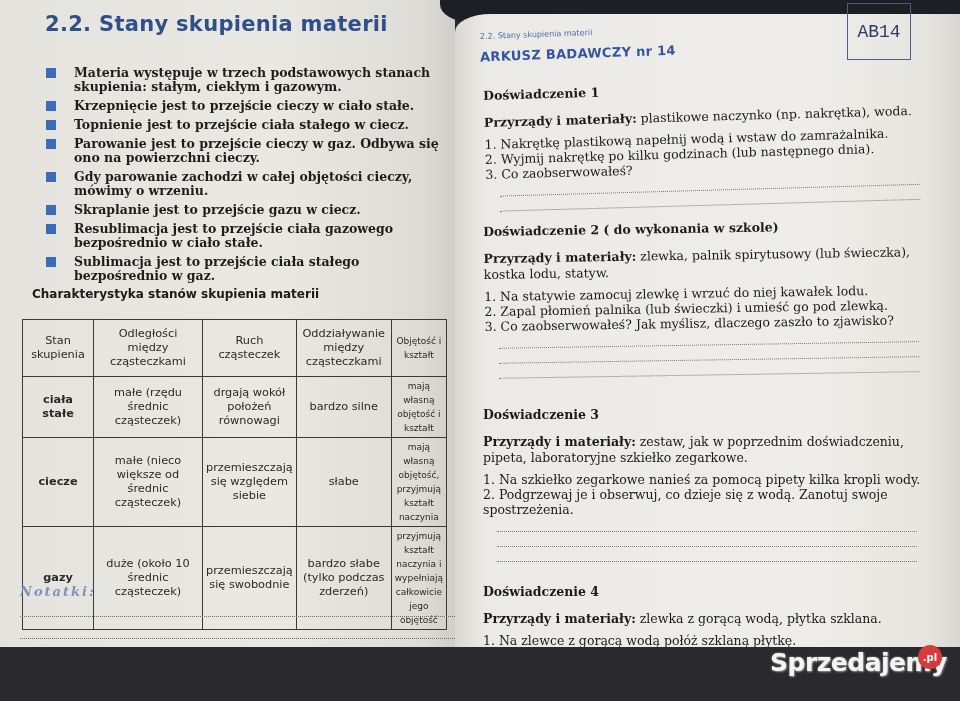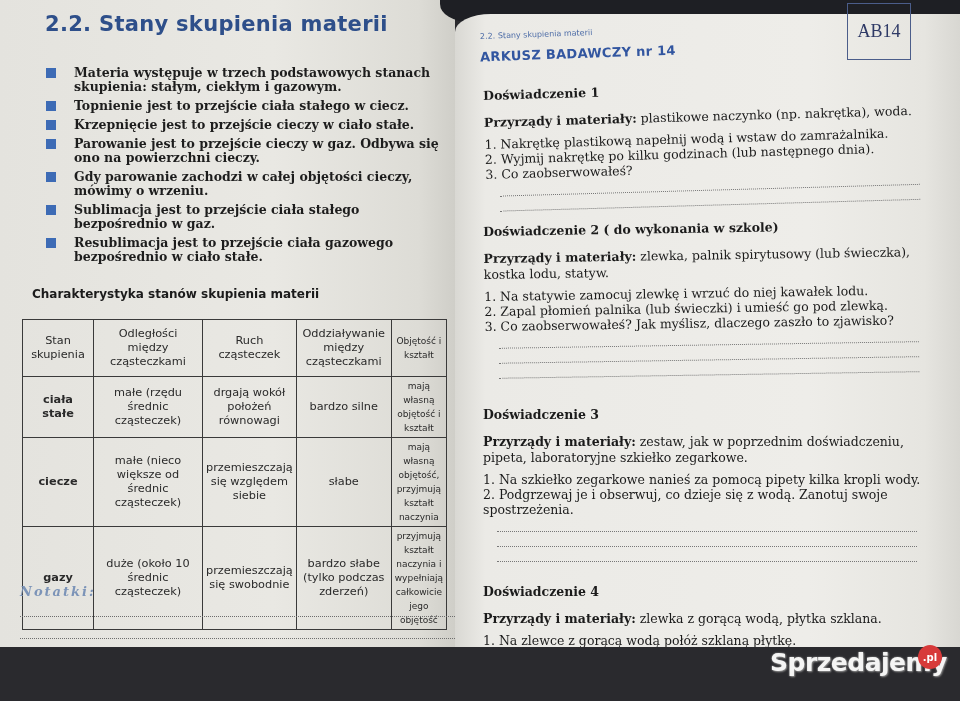--- a/index.html
+++ b/index.html
@@ -18,47 +18,48 @@
   table.chr{position:absolute;left:22px;top:303px;border-collapse:collapse;font-family:"DejaVu Sans",sans-serif;font-size:11.3px;color:#2a2a2a;margin-top:16px;}
   table.chr td,table.chr th{border:1.3px solid #3a3a3a;text-align:center;vertical-align:middle;padding:2px 3px;line-height:14px;font-weight:normal;}
   table.chr th{height:52px;}
   table.chr td.rowh{font-weight:bold;}
   .narrow{font-size:9px;line-height:12px;}
   .notes{position:absolute;left:20px;top:584px;font-style:italic;font-weight:bold;font-size:13px;letter-spacing:2px;color:#7c94b8;}
   .nline{position:absolute;left:20px;width:435px;border-top:1px dotted #6d6d6d;}
 
   .r-run{position:absolute;left:25px;top:30px;font-family:"DejaVu Sans",sans-serif;font-size:8px;color:#4f6ea8;transform:rotate(-2deg);}
   .r-title{position:absolute;left:25px;top:46px;font-family:"DejaVu Sans",sans-serif;font-weight:bold;font-size:13px;color:#3256a0;transform:rotate(-2deg);letter-spacing:.3px;}
-  .ab{position:absolute;left:392px;top:3px;width:62px;height:55px;border:1.5px solid #4b5d8a;display:flex;align-items:center;justify-content:center;font-family:Liberation Serif, serif;font-size:18px;color:#2f3a66;}
+  .ab{position:absolute;left:392px;top:3px;width:62px;height:55px;border:1.5px solid #4b5d8a;display:flex;align-items:center;justify-content:center;font-family:Liberation Mono, monospace;font-size:18px;color:#2f3a66;}
   .exp{position:absolute;left:28px;width:450px;font-size:12.5px;color:#1b1b1b;}
   .exp h4{margin:0 0 12px 0;font-size:12.5px;font-weight:bold;}
   .exp p{margin:0 0 6px 0;line-height:16px;}
   .exp b{font-weight:bold;}
   .exp ol{margin:0;padding:0;list-style:none;}
   .exp ol li{line-height:15px;}
   .dl{border-top:1px dotted #777;height:0;margin:14px 0 0 14px;width:420px;}
   .skew1{transform:rotate(-1.6deg);transform-origin:left top;}
   .skew2{transform:rotate(-.9deg);transform-origin:left top;}
   .wm{position:absolute;left:770px;top:648px;font-family:"DejaVu Sans",sans-serif;font-weight:bold;font-size:25px;color:#f4f4f4;text-shadow:0 0 2px #9a9a9a,1px 1px 2px #888;letter-spacing:-.5px;}
   .wm-dot{position:absolute;left:918px;top:645px;width:24px;height:24px;border-radius:50%;background:#d73a3a;color:#fff;font-family:"DejaVu Sans",sans-serif;font-weight:bold;font-size:10px;display:flex;align-items:center;justify-content:center;}
 </style>
 </head>
 <body>
 
 <div class="page left">
   <div class="h-title">2.2. Stany skupienia materii</div>
 
   <ul class="bul">
     <li><span class="sq"></span><span>Materia występuje w trzech podstawowych stanach skupienia: stałym, ciekłym i gazowym.</span></li>
+    <li><span class="sq"></span><span>Krzepnięcie jest to przejście cieczy w ciało stałe.</span></li>
     <li><span class="sq"></span><span>Topnienie jest to przejście ciała stałego w ciecz.</span></li>
-    <li><span class="sq"></span><span>Krzepnięcie jest to przejście cieczy w ciało stałe.</span></li>
     <li><span class="sq"></span><span>Parowanie jest to przejście cieczy w gaz. Odbywa się ono na powierzchni cieczy.</span></li>
     <li><span class="sq"></span><span>Gdy parowanie zachodzi w całej objętości cieczy, mówimy o wrzeniu.</span></li>
+    <li><span class="sq"></span><span>Skraplanie jest to przejście gazu w ciecz.</span></li>
+    <li><span class="sq"></span><span>Resublimacja jest to przejście ciała gazowego bezpośrednio w ciało stałe.</span></li>
     <li><span class="sq"></span><span>Sublimacja jest to przejście ciała stałego bezpośrednio w gaz.</span></li>
-    <li><span class="sq"></span><span>Resublimacja jest to przejście ciała gazowego bezpośrednio w ciało stałe.</span></li>
   </ul>
 
   <div class="tbl-title">Charakterystyka stanów skupienia materii</div>
   <table class="chr">
     <tbody>
         <tr>
       <th style="width:64px">Stan skupienia</th>
       <th style="width:102px">Odległości między cząsteczkami</th>
       <th style="width:84px">Ruch cząsteczek</th>
       <th style="width:88px">Oddziaływanie między cząsteczkami</th>

